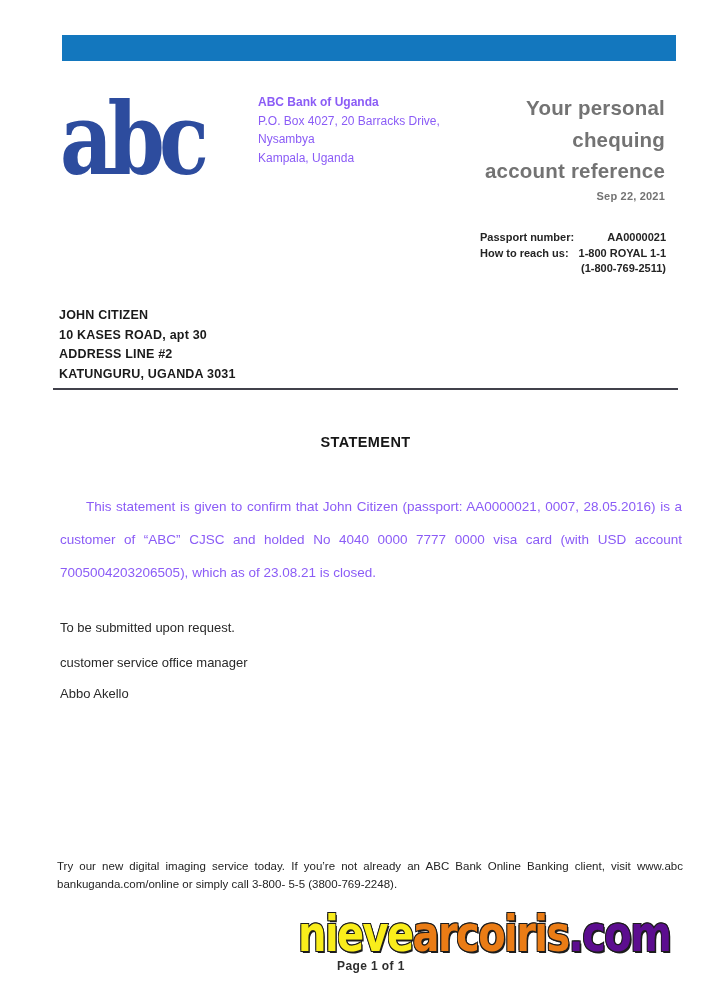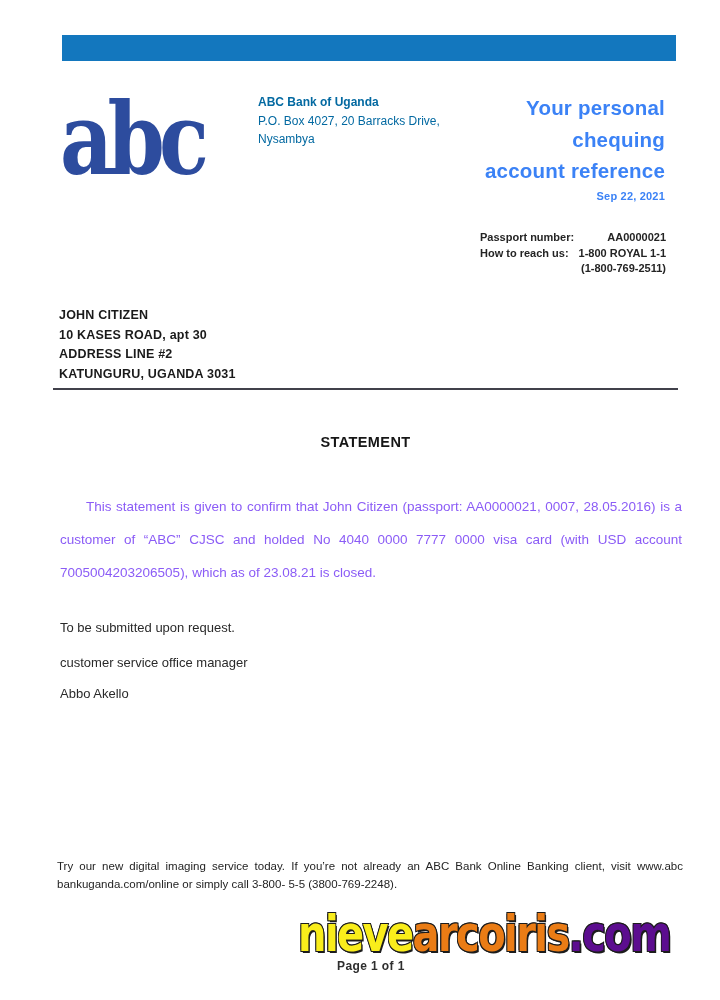--- a/index.html
+++ b/index.html
@@ -11,25 +11,25 @@
   }
   .top-bar { position:absolute; left:62px; top:35px; width:614px; height:26px; }
 
   .logo {
     position:absolute; left:60px; top:84px;
     font-family:"DejaVu Serif", serif; font-weight:bold;
     font-size:100px; line-height:1.1; color:#2d4c9e;
     letter-spacing:-7px; transform:scaleX(0.82); transform-origin:left top;
   }
 
-  .bank-info { position:absolute; left:258px; top:93px; font-size:12px; line-height:18.5px; color:#0369a1; }
+  .bank-info { position:absolute; left:258px; top:93px; font-size:12px; line-height:18.5px; color:#8b5cf6; }
   .bank-info .bank-name { font-weight:bold; }
 
   .doc-title-block {
-    position:absolute; right:55px; top:92px; width:320px; text-align:right; color:#3b82f6;
+    position:absolute; right:55px; top:92px; width:320px; text-align:right; color:#737373;
   }
   .doc-title-line { font-size:20.5px; font-weight:bold; line-height:31.5px; letter-spacing:0.2px; }
   .doc-date { font-size:11px; font-weight:bold; margin-top:3px; letter-spacing:0.2px; }
 
   .reference { position:absolute; left:448px; top:230px; width:218px; font-size:11px; font-weight:bold; line-height:15.5px; color:#242424; }
   .ref-row { display:flex; justify-content:center;padding-left:32px; }
   .ref-row .ref-value { text-align:right; flex:1; }
 
   .recipient { position:absolute; left:59px; top:306px; font-size:12.5px; font-weight:bold; line-height:19.5px; color:#1a1a1a; letter-spacing:0.2px; }
 
@@ -69,20 +69,21 @@
 <div class="page">
 
   <div class="top-bar" style="background: rgb(19, 119, 190);"></div>
 
   <div class="logo" style="color: rgb(45, 76, 158);">abc</div>
 
   <div class="bank-info">
     <div class="bank-name">ABC Bank of Uganda</div>
     <div>P.O. Box 4027, 20 Barracks Drive,</div>
     <div>Nysambya</div>
+    <div>Kampala, Uganda</div>
   </div>
 
   <div class="doc-title-block">
     <div class="doc-title-line">Your personal</div>
     <div class="doc-title-line">chequing</div>
     <div class="doc-title-line">account reference</div>
     <div class="doc-date">Sep 22, 2021</div>
   </div>
 
   <div class="reference">

